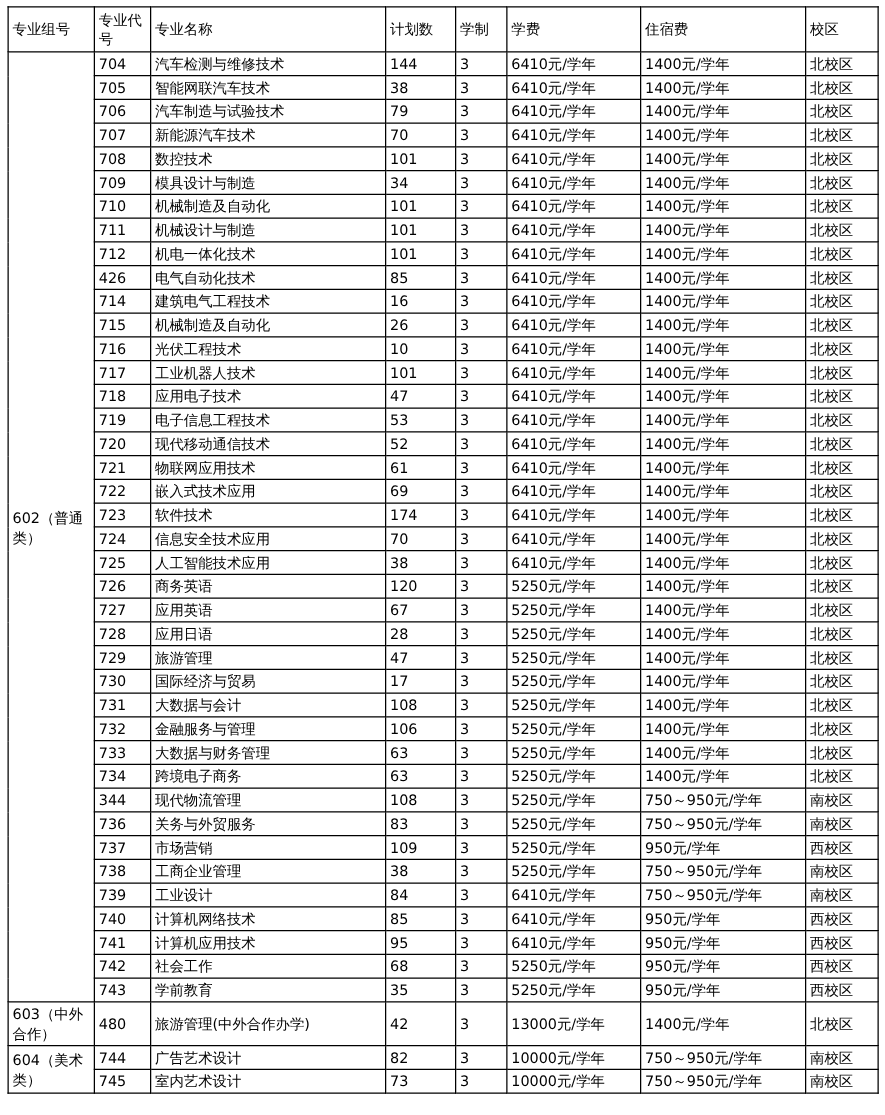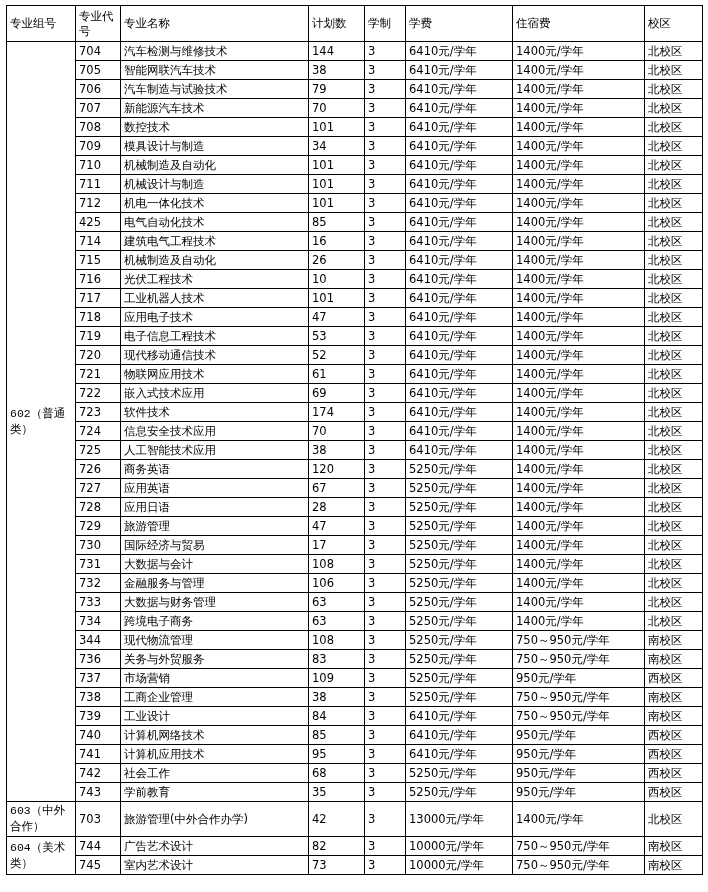--- a/index.html
+++ b/index.html
@@ -5,21 +5,21 @@
   html, body { margin: 0; padding: 0; background: #ffffff; }
   body { width: 708px; height: 892px; position: relative; overflow: hidden;
          font-family: "DejaVu Sans", "Liberation Sans", sans-serif; color: #000; }
   table { position: absolute; left: 6px; top: 5px; border-collapse: collapse;
           table-layout: fixed; width: 696px; font-size: 11.5px; padding-left: 16px; }
   td, th { border: 1px solid #000; padding: 0 3px; text-align: left; vertical-align: middle;
            font-weight: normal; line-height: 15px; overflow: hidden; white-space: nowrap; }
   th { height: 35px; white-space: normal; }
   tr.row td { height: 18px; }
   tr.tall td { height: 34px; }
-  td.group { white-space: normal; line-height: 16px; font-family: Liberation Mono, monospace; }
+  td.group { white-space: normal; line-height: 16px; }
   th.wrap { white-space: normal; word-break: break-all; }
 </style>
 </head>
 <body>
 
 <table>
   <colgroup>
     <col style="width:69px">
       <col style="width:45px">
       <col style="width:188px">
@@ -118,21 +118,21 @@
       <tr class="row">
         <td>712</td>
         <td>机电一体化技术</td>
         <td>101</td>
         <td>3</td>
         <td>6410元/学年</td>
         <td>1400元/学年</td>
         <td>北校区</td>
       </tr>
       <tr class="row">
-        <td>425</td>
+        <td>426</td>
         <td>电气自动化技术</td>
         <td>85</td>
         <td>3</td>
         <td>6410元/学年</td>
         <td>1400元/学年</td>
         <td>北校区</td>
       </tr>
       <tr class="row">
         <td>714</td>
         <td>建筑电气工程技术</td>
@@ -398,21 +398,21 @@
         <td>743</td>
         <td>学前教育</td>
         <td>35</td>
         <td>3</td>
         <td>5250元/学年</td>
         <td>950元/学年</td>
         <td>西校区</td>
       </tr>
       <tr class="row tall">
         <td class="group" rowspan="1">603（中外合作）</td>
-        <td>703</td>
+        <td>480</td>
         <td>旅游管理(中外合作办学)</td>
         <td>42</td>
         <td>3</td>
         <td>13000元/学年</td>
         <td>1400元/学年</td>
         <td>北校区</td>
       </tr>
       <tr class="row">
         <td class="group" rowspan="2">604（美术类）</td>
         <td>744</td>

